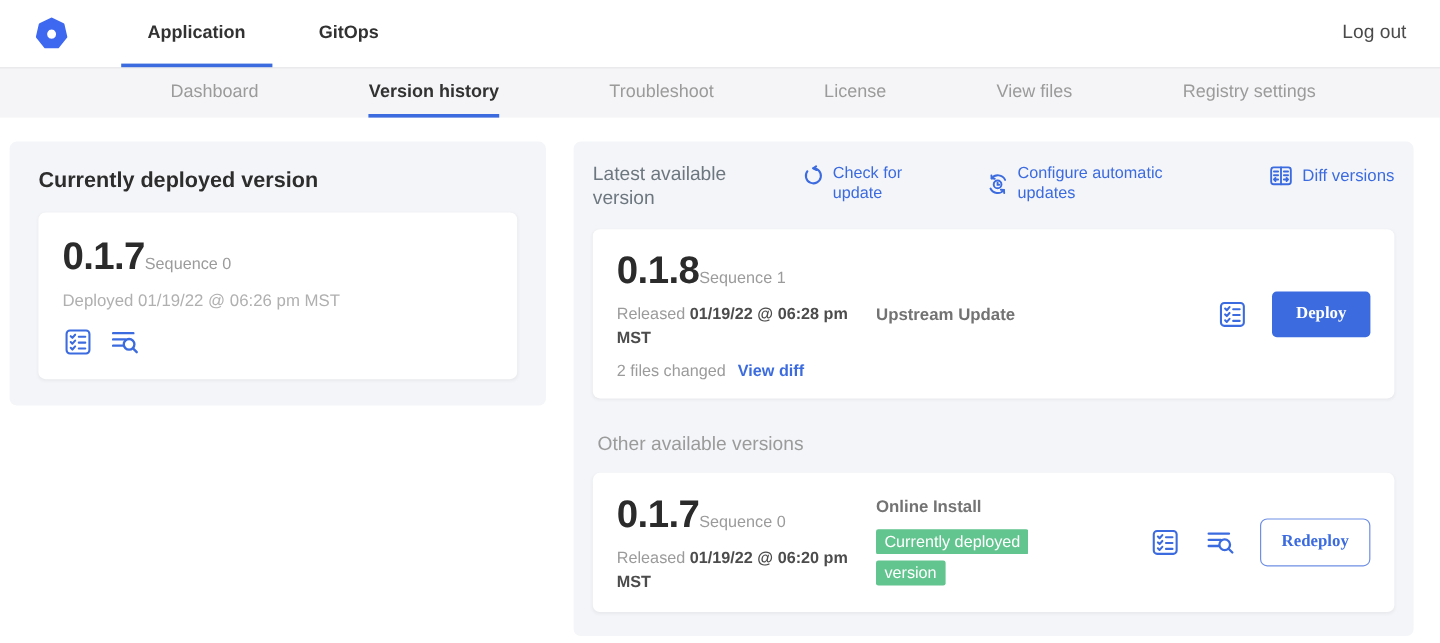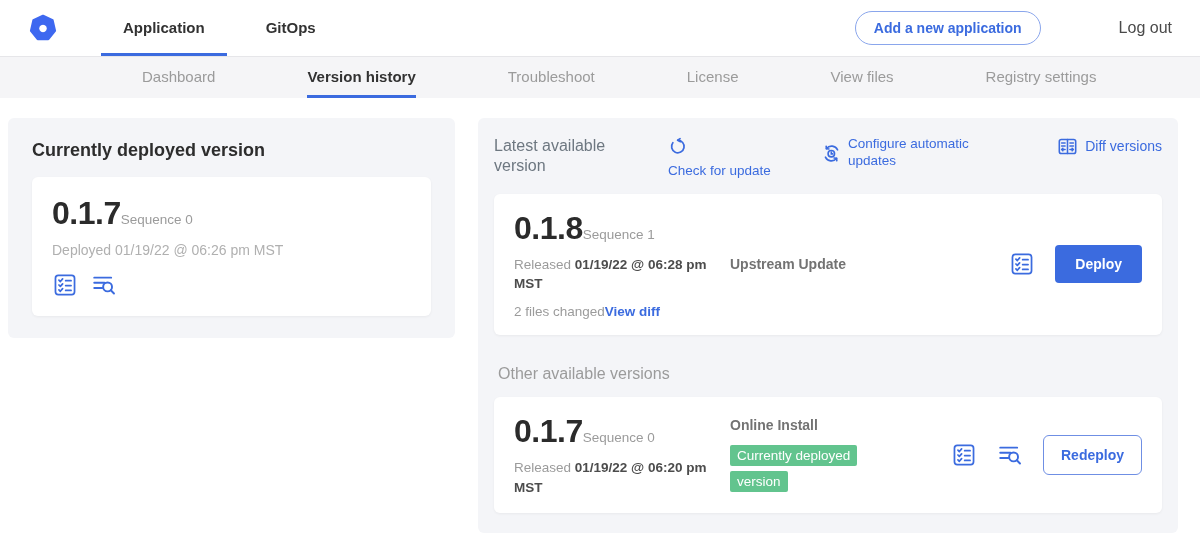--- a/index.html
+++ b/index.html
@@ -43,56 +43,55 @@
   .seq{font-size:13.5px;color:var(--muted);}
   .deployed-ts{margin-top:10px;font-size:14px;color:#b0b0b0;}
   .icon-row{margin-top:14px;display:flex;gap:13px;align-items:center;}
   .blue-icon{width:26px;height:26px;color:var(--accent);cursor:pointer;display:inline-block;}
 
   
   .latest-header{display:flex;align-items:flex-start;margin-bottom:14px;}
   .latest-title{width:132px;font-size:16px;color:#6d7780;line-height:1.28;flex:none;}
   .hdr-link{display:flex;align-items:flex-start;gap:7px;color:var(--accent);font-size:13.5px;line-height:1.25;cursor:pointer;}
   .hdr-link .li{width:19px;height:19px;flex:none;margin-top:1px;}
-  .hdr-link.check{margin-left:42px;width:106px;flex-direction:column;}
+  .hdr-link.check{margin-left:42px;width:106px;}
   .hdr-link.config{margin-left:48px;width:164px;align-items:center;}
   .hdr-link.diff{margin-left:auto;align-items:center;font-size:14px;}
   .hdr-link.diff .li{width:21px;height:21px;margin-top:0;}
 
   
   .version-row{display:flex;align-items:center;padding:16px 20px;margin-top:4px;}
   .row-left{width:198px;flex:none;}
   .released{margin-top:8px;font-size:13.5px;line-height:1.45;color:var(--muted);}
   .released b{color:#4c4c4c;font-weight:700;}
   .files-line{margin-top:10px;font-size:13.5px;color:var(--muted);}
-  .link{color:var(--accent);font-weight:700;cursor:pointer;}
+  .link{color:var(--accent);font-weight:700;margin-left:10px;cursor:pointer;}
   .row-mid{flex:1;padding-left:18px;align-self:center;}
   .source{font-size:14px;font-weight:600;color:#737373;}
   .badge-wrap{margin-top:9px;max-width:152px;line-height:1.6;}
   .badge{display:inline;background:var(--badge-green);color:#fff;font-size:13.5px;padding:3px 7px;border-radius:2px;-webkit-box-decoration-break:clone;box-decoration-break:clone;}
-  .row-right{display:flex;align-items:center;gap:20px;flex:none;}
+  .row-right{display:flex;align-items:center;gap:20px;flex:none;font-family:Liberation Serif, serif;}
   .btn-primary{background:var(--accent);color:#fff;border:none;border-radius:4px;font-size:14px;font-weight:700;padding:11px 20px;cursor:pointer;font-family:inherit;}
   .btn-outline{background:#fff;color:var(--accent);border:1px solid #6f8fe4;border-radius:6px;font-size:14px;font-weight:700;padding:11px 17px;cursor:pointer;font-family:inherit;}
   .other-heading{font-size:16px;color:var(--muted);margin:30px 0 14px 4px;}
   svg{display:block;width:100%;height:100%;}
 </style>
 </head>
 <body>
 
 <header class="topnav">
   <span class="logo">
     <svg viewBox="0 0 32 32">
       <path fill="currentColor" fill-rule="evenodd" stroke="currentColor" stroke-width="2.5" stroke-linejoin="round" d="M16 3 L26.2 7.9 L28.7 18.9 L21.6 27.7 L10.4 27.7 L3.3 18.9 L5.8 7.9 Z
            M16 11.2 a5.3 5.3 0 1 0 0.01 0 Z"></path>
     </svg>
   </span>
   <span class="top-tab active">Application</span>
   <span class="top-tab">GitOps</span>
   <span class="top-right">
-    <button class="pill-btn">Add a new application</button>
     <span class="logout">Log out</span>
   </span>
 </header>
 
 <nav class="subnav">
   <span class="sub-tab">Dashboard</span>
   <span class="sub-tab active">Version history</span>
   <span class="sub-tab">Troubleshoot</span>
   <span class="sub-tab">License</span>
   <span class="sub-tab">View files</span>

